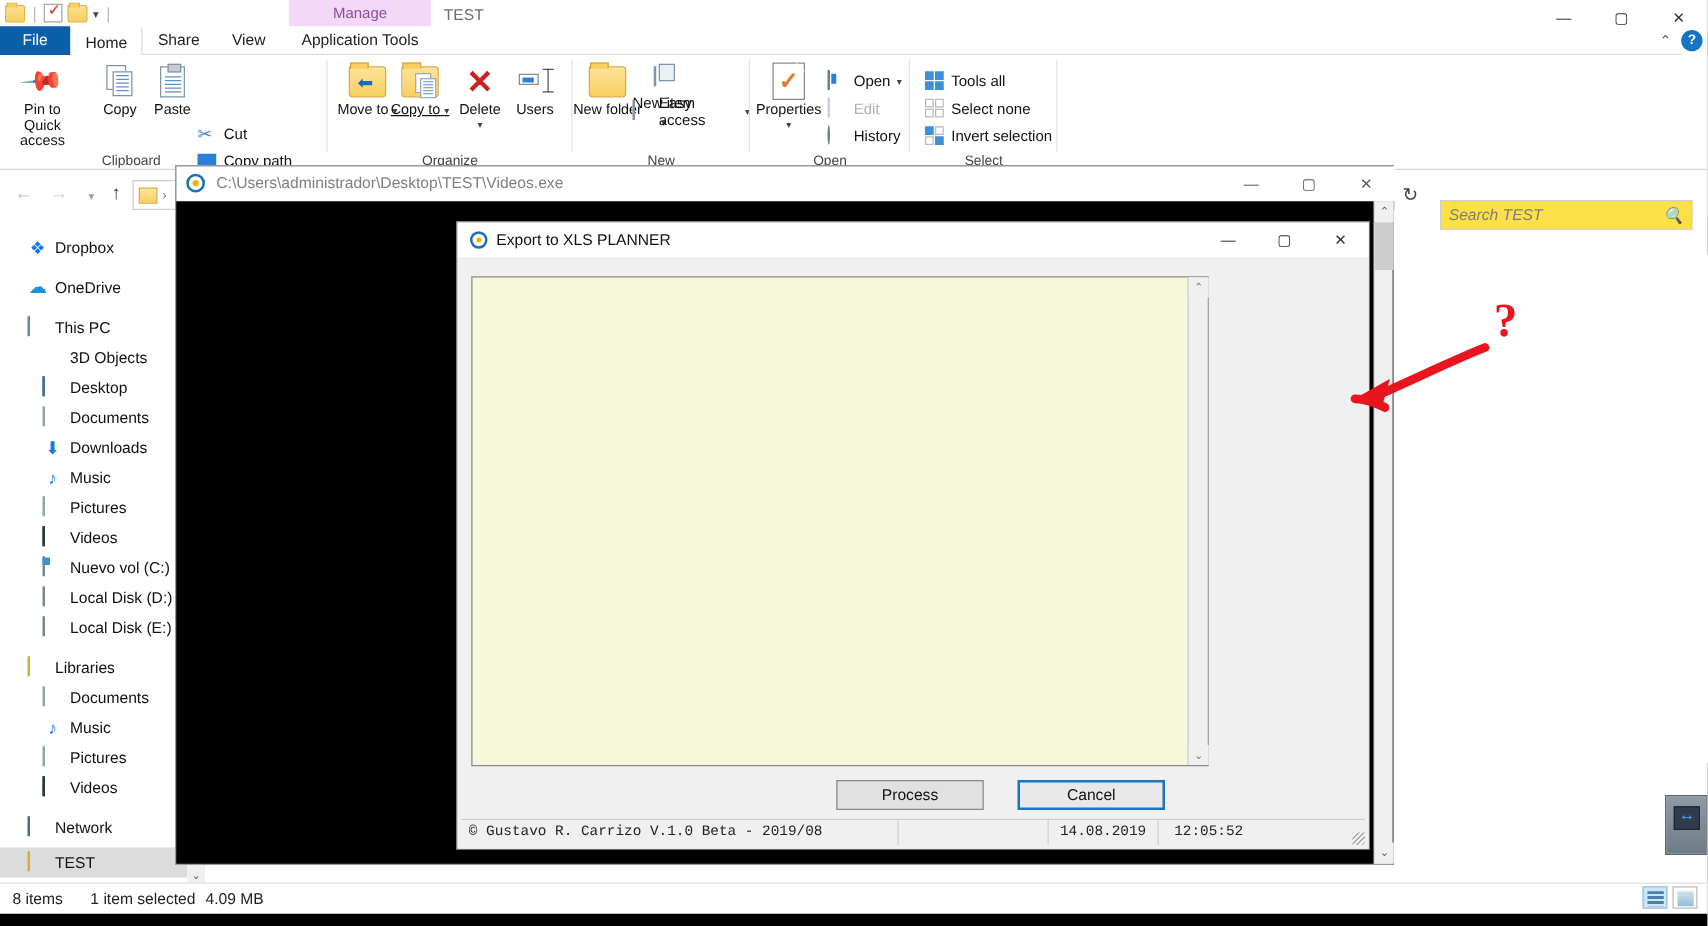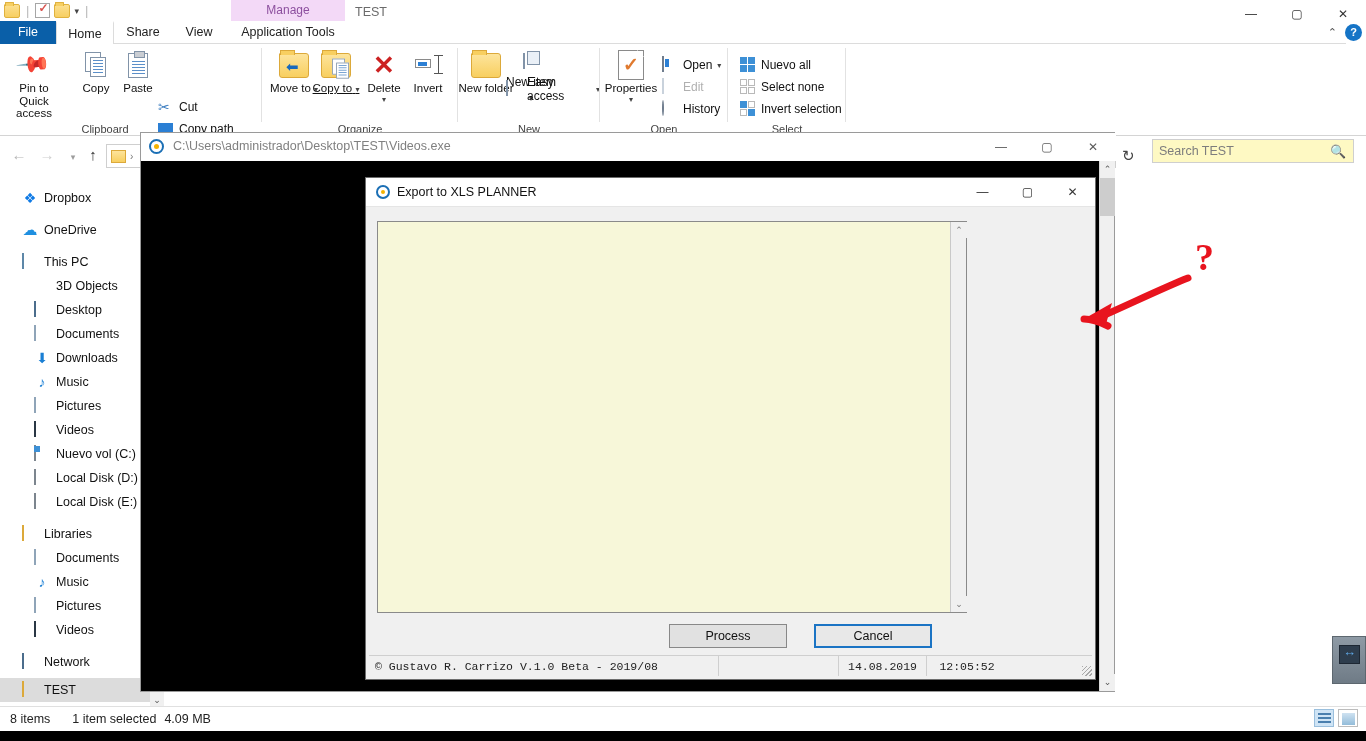--- a/index.html
+++ b/index.html
@@ -113,22 +113,22 @@
              font-size:15px; color:#b6b6b6; }
   .nav-back { left:8px; } .nav-fwd { left:36px; color:#cfcfcf; }
   .nav-recent { left:62px; font-size:9px; color:#9d9d9d; line-height:24px;}
   .nav-up { left:82px; color:#333; font-size:15px; }
   .addr-box { position:absolute; left:106px; top:8px; width:1010px; height:24px;
               border:1px solid #cfcfcf; background:#fff; display:flex; align-items:center; padding:0 4px; }
   .crumb-fld { width:15px; height:13px; background:linear-gradient(180deg,#fde49c,#f8cf60);
                border:1px solid #dca93a; }
   .crumb-sep { color:#777; font-size:10px; margin:0 4px; }
   .refresh-btn { position:absolute; left:1122px; top:11px; font-size:15px; color:#444; }
-  .search-box { position:absolute; left:1152px; top:3px; width:202px; height:24px; border:1px solid #cfcfcf;
-                background:#fef9c3; display:flex; align-items:center; padding:0 6px; }
+  .search-box { position:absolute; left:1152px; top:24px; width:202px; height:24px; border:1px solid #cfcfcf;
+                background:#fde047; display:flex; align-items:center; padding:0 6px;font-style:italic; }
   .search-box .ph { flex:1; color:#7d7d7d; font-size:12.5px; }
   .search-ico { color:#3a3a3a; font-size:13px; }
 
   
   .sidebar { position:absolute; left:0; top:176px; width:150px; height:534px; background:#fff;
              overflow:hidden; }
   .nav-item { position:absolute; left:0; height:24px; display:flex; align-items:center; font-size:12.5px;
               color:#111; width:150px; }
   .nav-item.sel { background:#dcdcdc; }
   .nav-item .ni-ico { width:16px; height:16px; margin-right:6px; flex:0 0 16px; position:relative; }
@@ -190,21 +190,21 @@
                border-left:1px solid #c9c9c9; }
   .tas-up { position:absolute; left:0; top:0; width:16px; height:16px; text-align:center; line-height:16px;
             font-size:9px; color:#777; background:#f0f0f0; }
   .tas-dn { position:absolute; left:0; bottom:0; width:16px; height:16px; text-align:center; line-height:16px;
             font-size:9px; color:#777; background:#f0f0f0; }
   .btn { position:absolute; height:24px; background:#e1e1e1; border:1px solid #888; font-size:12.5px;
          color:#111; display:flex; align-items:center; justify-content:center; font-family:"Liberation Sans", sans-serif; }
   .btn.process { left:303px; top:417px; width:118px; }
   .btn.cancel { left:448px; top:417px; width:118px; border:2px solid #1b74c4; background:#e8e8e8; }
   .dlg-status { position:absolute; left:3px; right:3px; bottom:4px; height:20px; background:#f0f0f0;
-                border-top:1px solid #cfcfcf; display:flex; }
+                border-top:1px solid #cfcfcf; display:flex; align-items:center; }
   .ds-cell { height:20px; display:flex; align-items:center; font-size:11.5px; color:#222;
              font-family:"Liberation Mono", monospace; padding:0 6px; }
   .ds-1 { width:350px; border-right:1px solid #cfcfcf; }
   .ds-2 { width:120px; border-right:1px solid #cfcfcf; }
   .ds-3 { width:88px; border-right:1px solid #cfcfcf; justify-content:center; }
   .ds-4 { width:80px; justify-content:center; }
   .grip { position:absolute; right:3px; bottom:3px; width:10px; height:10px;
           background:repeating-linear-gradient(135deg,#a9a9a9 0 1px,transparent 1px 3px); }
 
   
@@ -342,21 +342,21 @@
         <div class="lbl">Delete</div>
         <div class="dd-caret">▾</div>
       </div>
       <div class="bigbtn" style="left:138px;">
         <div class="ico">
             <span class="rename-ico">
               <b></b>
               <s></s>
             </span>
           </div>
-        <div class="lbl">Invert</div>
+        <div class="lbl">Users</div>
       </div>
       <div class="glabel">Organize</div>
       <div class="gdiv"></div>
     </div>
 
     <div class="rgroup" style="left:458px; width:142px;">
       <div class="bigbtn" style="left:0px;">
         <div class="ico">
             <span class="fld-big"></span>
           </div>
@@ -404,21 +404,21 @@
     <div class="rgroup" style="left:728px; width:118px;">
       <div class="smallbtn" style="left:12px; top:10px;">
         <span class="sico">
             <span class="selall">
               <span></span>
               <span></span>
               <span></span>
               <span></span>
             </span>
           </span>
-        <span>Nuevo all</span>
+        <span>Tools all</span>
       </div>
       <div class="smallbtn" style="left:12px; top:32px;">
         <span class="sico">
             <span class="selnone">
               <span></span>
               <span></span>
               <span></span>
               <span></span>
             </span>
           </span>

